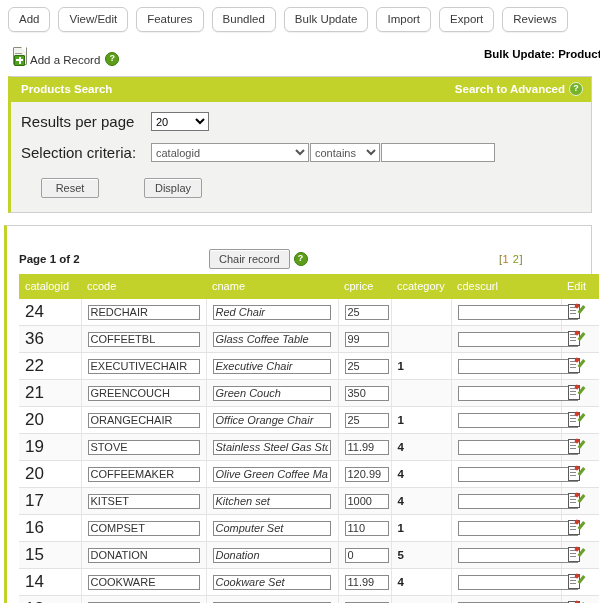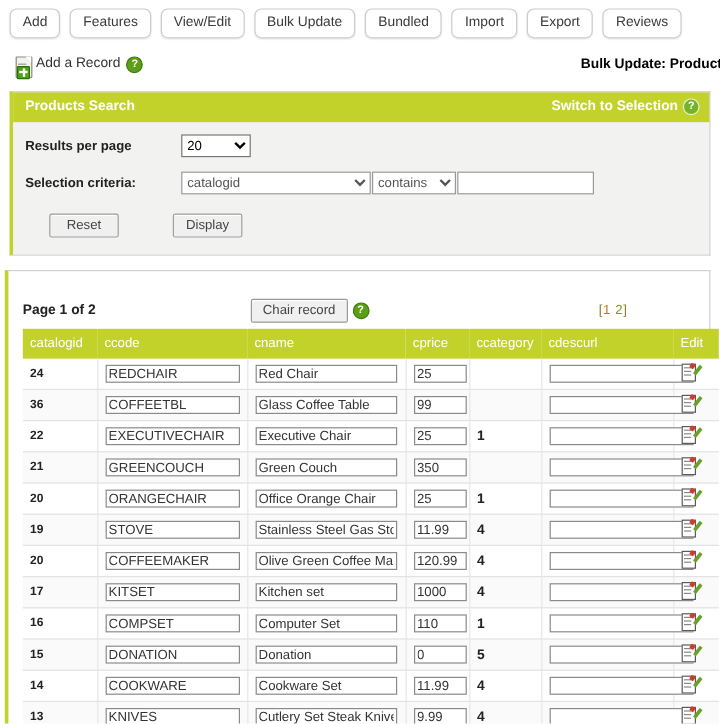--- a/index.html
+++ b/index.html
@@ -41,21 +41,21 @@
   .subhead {
     display: flex;
     align-items: center;
     justify-content: space-between;
     padding: 4px 0 6px 12px;
     height: 28px;
     position: relative;
   }
   .addrec {
     display: flex;
-    align-items: flex-start;
+    align-items: flex-end;
     gap: 1px;
     cursor: pointer;
   }
   .addrec .label {
     font-size: 11.5px;
     color: #333333;
   }
   .page-title {
     font-size: 11.5px;
     font-weight: bold;
@@ -161,22 +161,22 @@
     padding: 10px 10px 14px 10px;
     background: #f2f2f0;
   }
   .form-row {
     display: flex;
     align-items: center;
     margin-bottom: 12px;
   }
   .form-label {
     width: 130px;
-    font-weight: bold;
-    font-size: 11px;
+    font-weight: normal;
+    font-size: 15px;
     color: #222222;
   }
   select.rpp {
     width: 58px;
     font-family: "Liberation Sans", sans-serif;
     font-size: 11px;
     background: #ffffff;
     border: 1px solid #767676;
     height: 19px;
   }
@@ -290,42 +290,42 @@
     border-bottom: 1px solid #e2e2e2;
     border-right: 1px solid #e6e6e6;
     padding: 3px 4px 3px 6px;
     height: 19px;
     vertical-align: middle;
   }
   table.grid tr.odd td { background: #ffffff; }
   table.grid tr.even td { background: #fafafa; }
 
   td.idcell {
-    font-weight: bold;
-    font-size: 10px;
+    font-weight: normal;
+    font-size: 17px;
     color: #222222;
     border-right: none;
   }
   td.catcell {
     font-weight: bold;
     font-size: 11.5px;
     color: #222222;
   }
   .cell-input {
     border: 1px solid #8a8a8a;
     background: #ffffff;
     font-family: "Liberation Sans", sans-serif;
     font-size: 11px;
     color: #333333;
     height: 15px;
     padding: 1px 2px;
     box-sizing: border-box;
   }
   .w-code  { width: 112px; }
-  .w-name  { width: 118px; }
+  .w-name  { width: 118px; font-style: italic; }
   .w-price { width: 44px; }
   .w-desc  { width: 120px; }
 
   .edit-icon {
     position: relative;
     display: inline-block;
     width: 14px;
     height: 15px;
     cursor: pointer;
   }
@@ -367,24 +367,24 @@
   col.c-price{ width: 53px; }
   col.c-cat  { width: 60px; }
   col.c-desc { width: 110px; }
   col.c-edit { width: 38px; }
 </style>
 </head>
 <body>
 
 <div class="tabbar" id="tabbar">
     <div class="tab"><span>Add</span></div>
+    <div class="tab"><span>View/Edit</span></div>
     <div class="tab"><span>Features</span></div>
-    <div class="tab"><span>View/Edit</span></div>
+    <div class="tab"><span>Bundled</span></div>
     <div class="tab"><span>Bulk Update</span></div>
-    <div class="tab"><span>Bundled</span></div>
     <div class="tab"><span>Import</span></div>
     <div class="tab"><span>Export</span></div>
     <div class="tab"><span>Reviews</span></div>
   </div>
 
 <div class="subhead">
   <div class="addrec">
     <span class="doc-icon">
       <span class="sheet"></span>
         <span class="fold"></span>
@@ -395,21 +395,21 @@
     <span class="label">Add a Record</span>
     <span class="help-icon">?</span>
   </div>
   <div class="page-title">Bulk Update: Products</div>
 </div>
 
 <div class="panel">
   <div class="panel-head">
     <span>Products Search</span>
     <span class="right">
-      <span>Switch to Selection</span>
+      <span>Search to Advanced</span>
       <span class="help-icon white-ring">?</span>
     </span>
   </div>
   <div class="panel-body">
     <div class="form-row">
       <div class="form-label">Results per page</div>
       <select class="rpp" id="rppSelect"><option value="20">20</option></select>
     </div>
     <div class="form-row">
       <div class="form-label">Selection criteria:</div>

